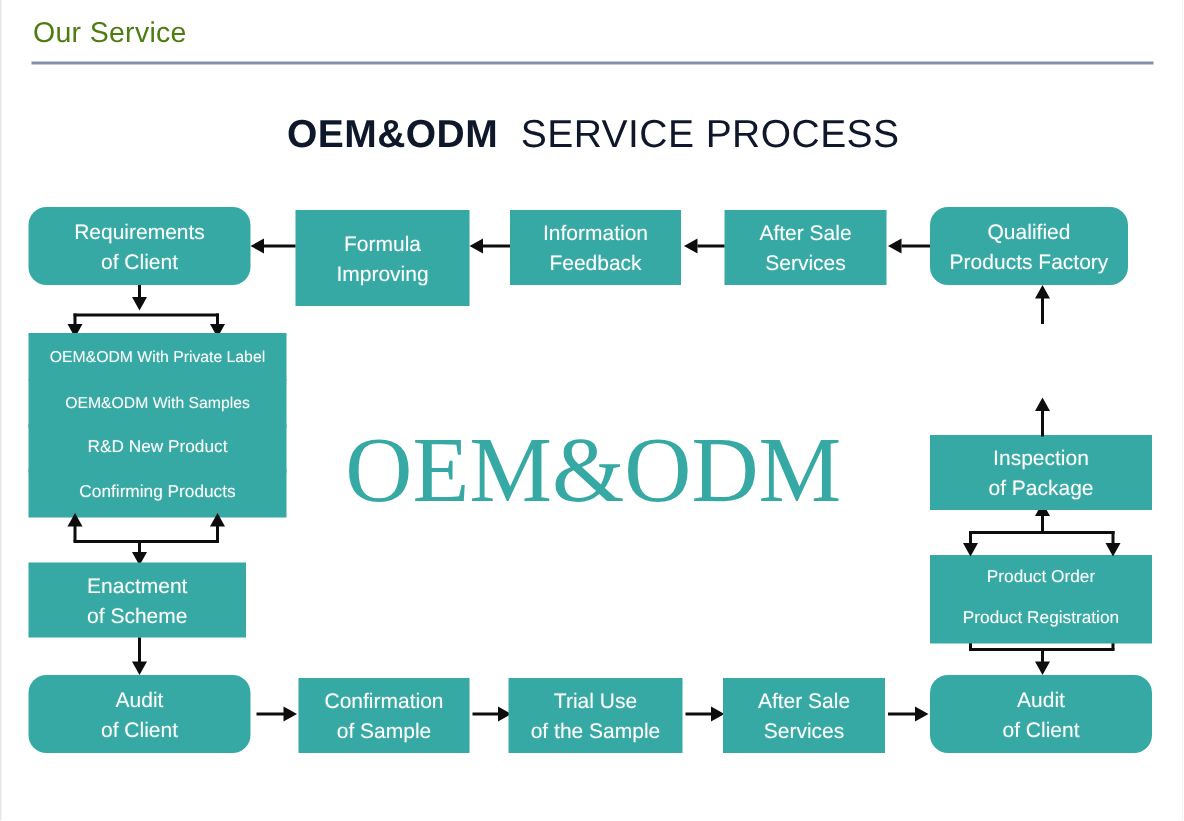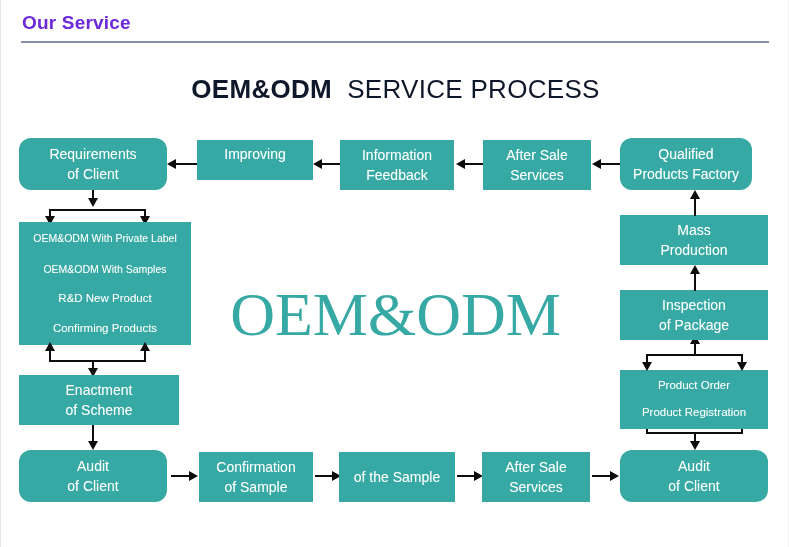--- a/index.html
+++ b/index.html
@@ -26,22 +26,22 @@
 
   
   #section-header {
     position: absolute;
     left: 20px;
     top: 8px;
     width: 748px;
   }
   #section-header .title {
     font-size: 19px;
-    color: #6d28d9;
-    font-weight: 700;
+    color: #4d7c0f;
+    font-weight: 400;
     letter-spacing: 0.2px;
     line-height: 30px;
     padding-left: 1px;
   }
   #section-header .rule {
     height: 2px;
     background: #8491a8;
     width: 748px;
     margin-top: 3px;
   }
@@ -160,21 +160,21 @@
 
     <div id="center-watermark">OEM&amp;ODM</div>
 
     <div class="node rounded" style="left:18px; top:138px; width:148px; height:52px;">
       <div>
         <span class="l">Requirements</span>
         <span class="l">of Client</span>
       </div>
     </div>
 
-    <div class="node" style="left:196px; top:140px; width:116px; height:40px;align-items:flex-end;">
+    <div class="node" style="left:196px; top:140px; width:116px; height:64px;">
       <div>
         <span class="l">Formula</span>
         <span class="l">Improving</span>
       </div>
     </div>
 
     <div class="node" style="left:339px; top:140px; width:114px; height:50px;">
       <div>
         <span class="l">Information</span>
         <span class="l">Feedback</span>
@@ -229,21 +229,21 @@
     </div>
 
     <div class="arrow up" style="left:44px; top:342px;"></div>
     <div class="arrow up" style="left:139px; top:342px;"></div>
     <div class="ln v" style="left:48px; top:350px; height:11px;"></div>
     <div class="ln v" style="left:143px; top:350px; height:11px;"></div>
     <div class="ln h" style="left:48px; top:360px; width:97px;"></div>
     <div class="ln v" style="left:91px; top:360px; height:11px;"></div>
     <div class="arrow down" style="left:87px; top:368px;"></div>
 
-    <div class="node" style="left:18px; top:375px; width:160px; height:50px;text-align:right;">
+    <div class="node" style="left:18px; top:375px; width:145px; height:50px;text-align:right;">
       <div>
         <span class="l">Enactment</span>
         <span class="l">of Scheme</span>
       </div>
     </div>
 
     <div class="ln v" style="left:91px; top:425px; height:19px;"></div>
     <div class="arrow down" style="left:87px; top:441px;"></div>
 
     <div class="node rounded" style="left:18px; top:450px; width:148px; height:52px;">
@@ -261,20 +261,21 @@
         <span class="l">Confirmation</span>
         <span class="l">of Sample</span>
       </div>
     </div>
 
     <div class="ln h" style="left:314px; top:475px; width:18px;"></div>
     <div class="arrow right" style="left:331px; top:471px;"></div>
 
     <div class="node" style="left:338px; top:452px; width:116px; height:50px;">
       <div>
+        <span class="l">Trial Use</span>
         <span class="l">of the Sample</span>
       </div>
     </div>
 
     <div class="ln h" style="left:456px; top:475px; width:18px;"></div>
     <div class="arrow right" style="left:473px; top:471px;"></div>
 
     <div class="node" style="left:481px; top:452px; width:108px; height:50px;">
       <div>
         <span class="l">After Sale</span>
@@ -318,24 +319,18 @@
     <div class="node" style="left:619px; top:290px; width:148px; height:50px;">
       <div>
         <span class="l">Inspection</span>
         <span class="l">of Package</span>
       </div>
     </div>
 
     <div class="ln v" style="left:693px; top:272px; height:19px;"></div>
     <div class="arrow up" style="left:689px; top:265px;"></div>
 
-    <div class="node" style="left:619px; top:215px; width:148px; height:50px;">
-      <div>
-        <span class="l">Mass</span>
-        <span class="l">Production</span>
-      </div>
-    </div>
 
     <div class="ln v" style="left:693px; top:197px; height:19px;"></div>
     <div class="arrow up" style="left:689px; top:190px;"></div>
 
   </div>
 </div>
 
 </body></html>

